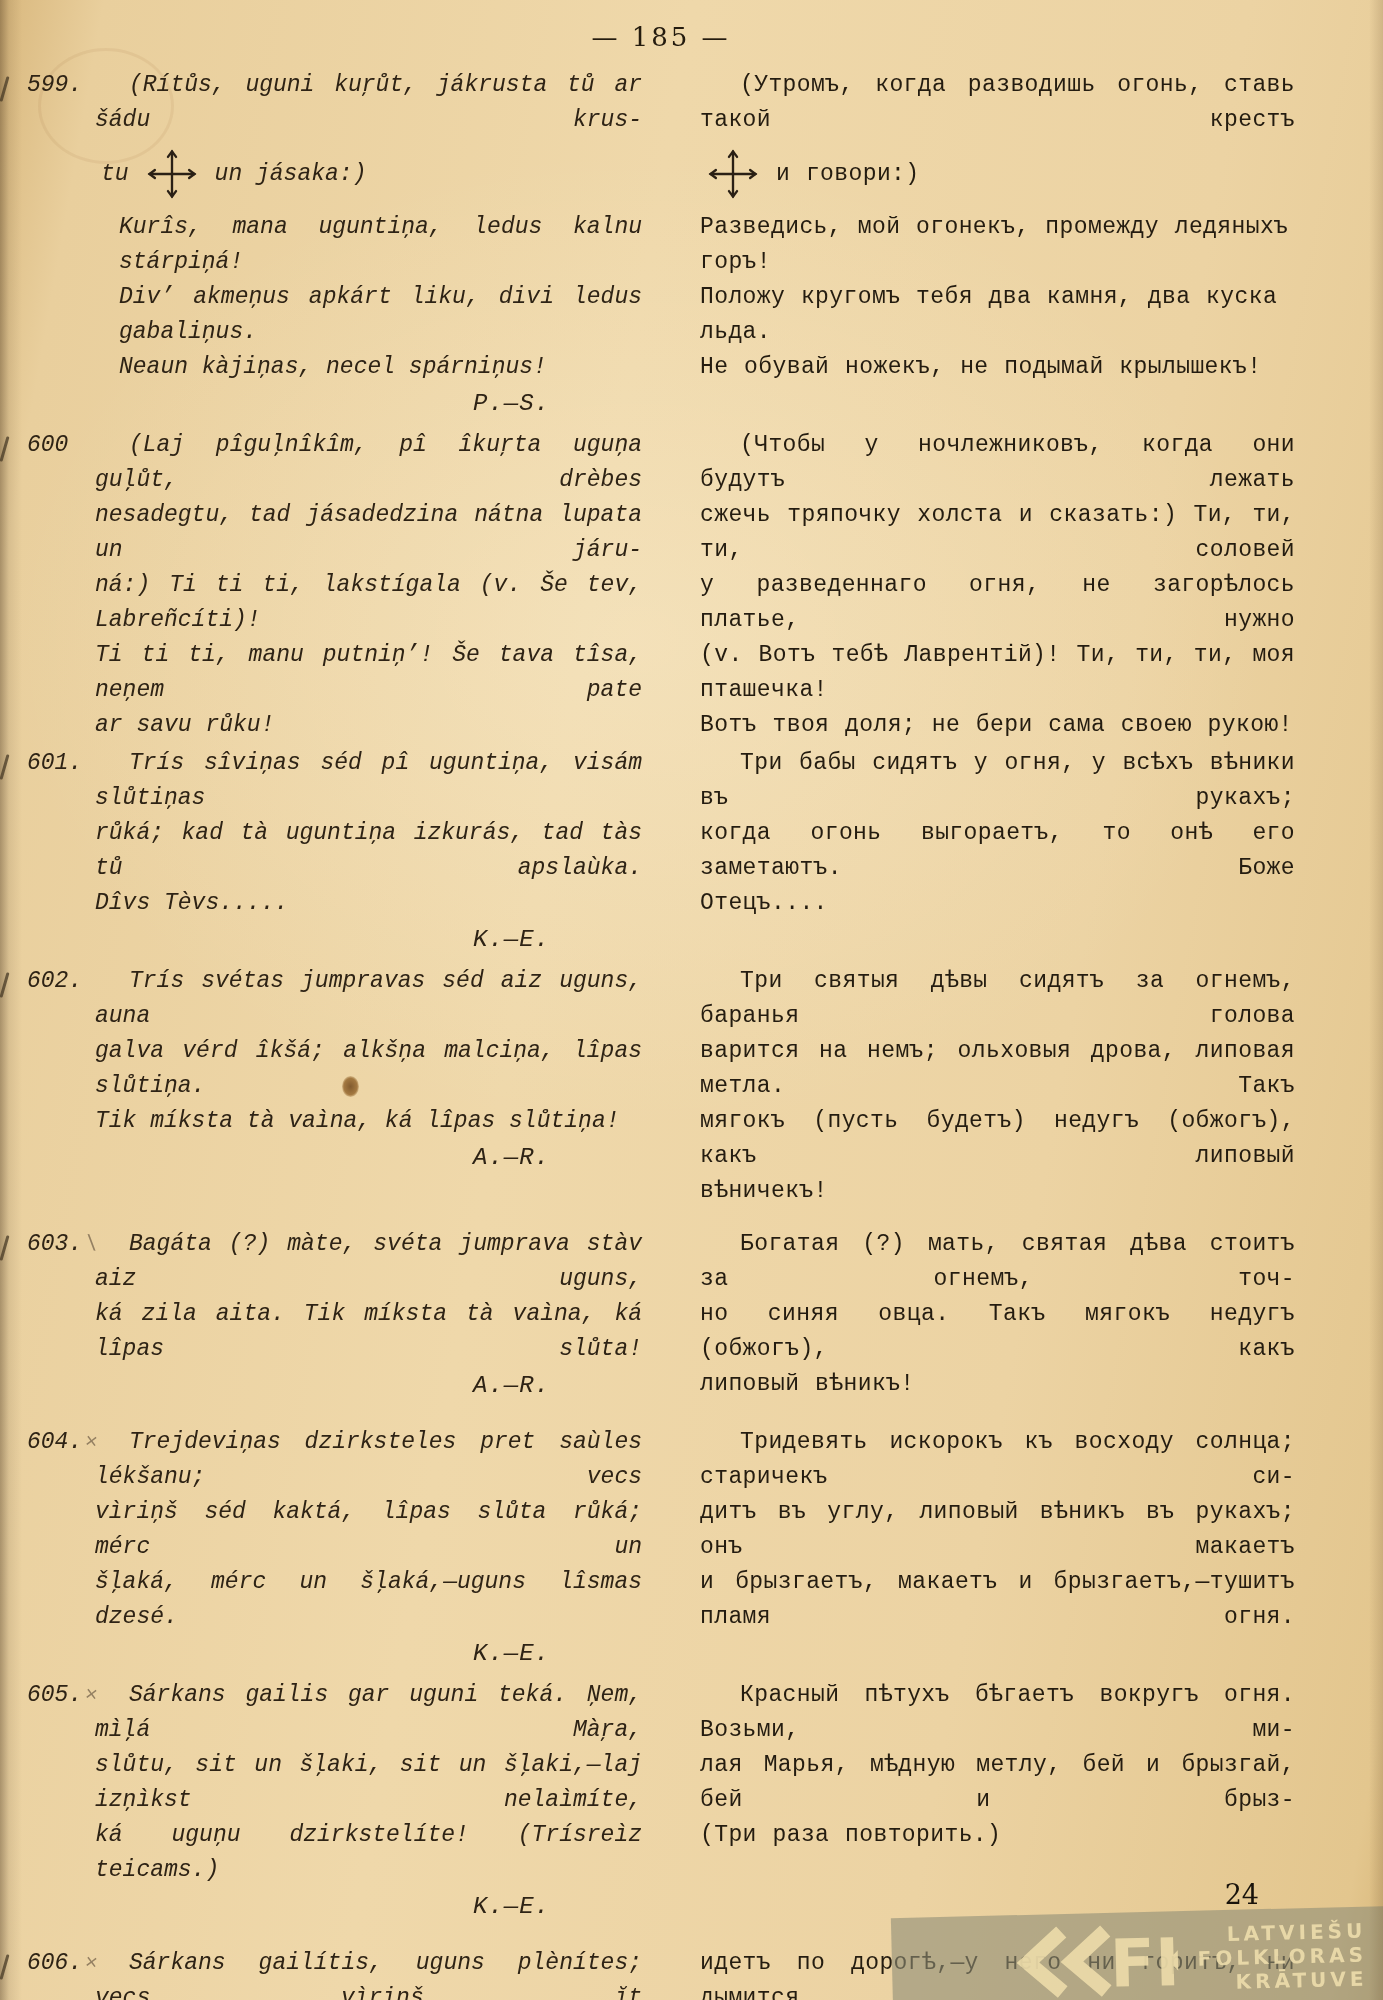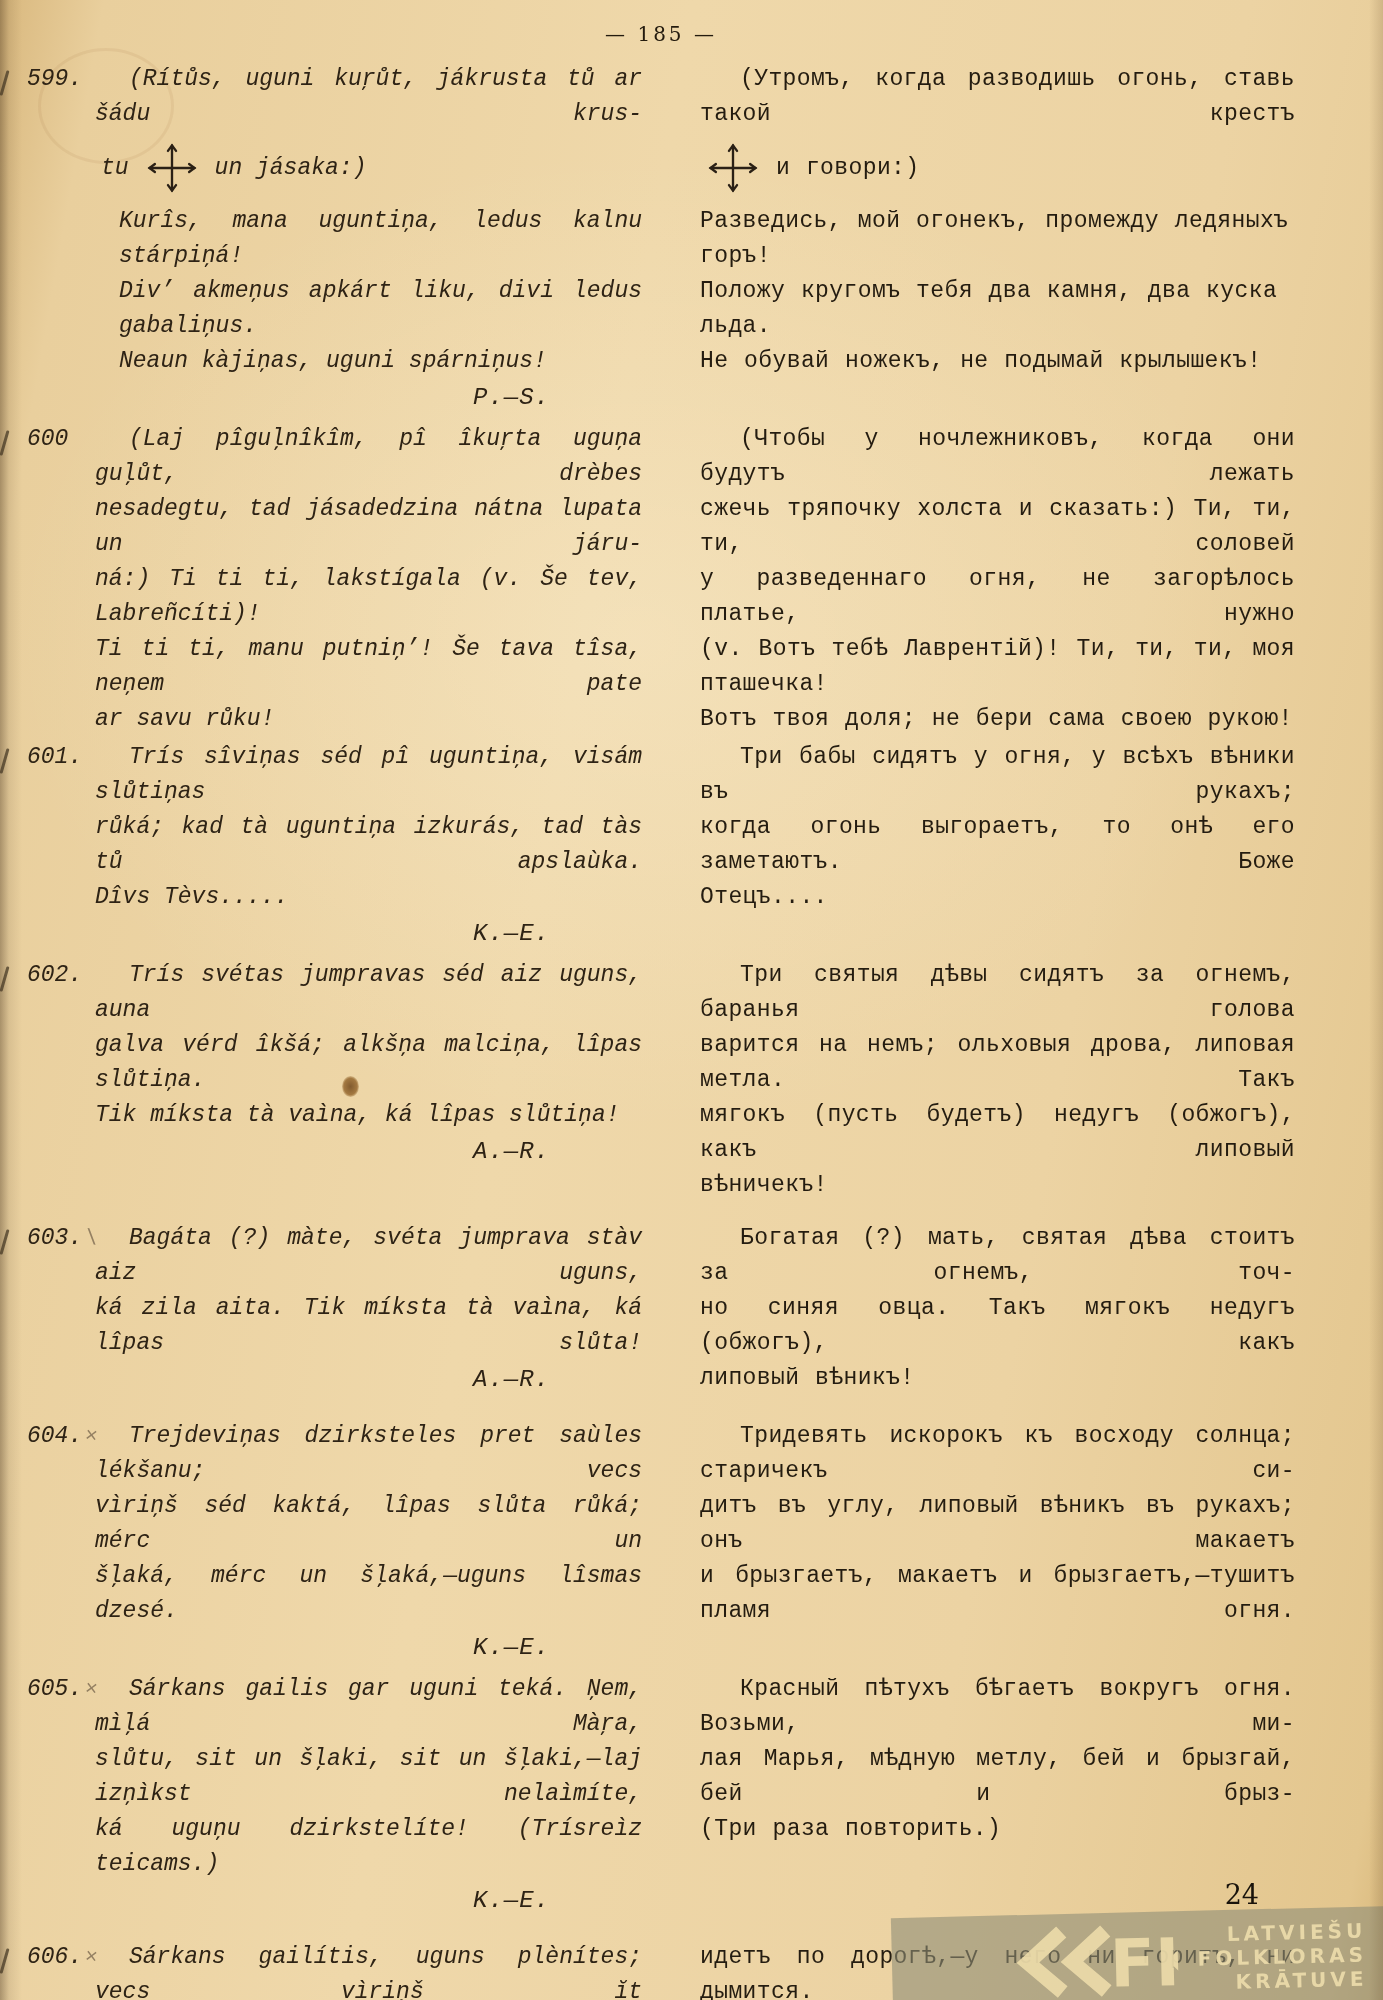--- a/index.html
+++ b/index.html
@@ -15,21 +15,21 @@
     background:linear-gradient(to right, rgba(62,42,20,0.38), rgba(62,42,20,0.10) 9px, rgba(62,42,20,0) 22px);
     pointer-events:none;
   }
   .page::after{
     content:"";position:absolute;right:0;top:0;bottom:0;width:14px;
     background:linear-gradient(to left, rgba(90,62,30,0.18), rgba(90,62,30,0) 14px);
     pointer-events:none;
   }
   .page-header{
     padding-top:22px;width:1322px;text-align:center;
-    font-size:20px;letter-spacing:3px;color:#241b0e;
+    font-size:26px;letter-spacing:3px;color:#241b0e;
   }
   .columns{margin-top:16px;padding-left:27px;}
   .entry-row{display:flex;gap:58px;margin-bottom:3px;position:relative;font-family:Liberation Mono, monospace;}
   .entry-row.gap-lg{margin-top:18px;}
   .cell{box-sizing:border-box;}
   .left-cell{
     width:615px;position:relative;padding-left:68px;
     font-style:italic;font-size:23px;line-height:35px;color:#2e2315;
   }
   .right-cell{
@@ -110,21 +110,21 @@
       <polyline points="25.5,11 30,5 34.5,11"></polyline>
       <polyline points="25.5,49 30,55 34.5,49"></polyline>
       <polyline points="11,25.5 5,30 11,34.5"></polyline>
       <polyline points="49,25.5 55,30 49,34.5"></polyline>
     </g>
   </svg>
             <div style="display: inline;">un jásaka:)</div>
           </div>
           <div class="text-line verse">Kurîs, mana uguntiņa, ledus kalnu stárpiņá!</div>
           <div class="text-line verse">Div’ akmeņus apkárt liku, divi ledus gabaliņus.</div>
-          <div class="text-line verse last">Neaun kàjiņas, uguni spárniņus!</div>
+          <div class="text-line verse last">Neaun kàjiņas, necel spárniņus!</div>
           <div class="signature">P.—S.</div>
         </div>
         <div class="cell right-cell">
           <div class="text-line first">(Утромъ, когда разводишь огонь, ставь такой крестъ</div>
           <div class="cross-line">
             <svg width="54" height="54" viewBox="0 0 60 60" aria-hidden="true">
     <g stroke="#2a2015" stroke-width="2.6" fill="none" stroke-linecap="round">
       <line x1="30" y1="5" x2="30" y2="55"></line>
       <line x1="5" y1="30" x2="55" y2="30"></line>
       <polyline points="25.5,11 30,5 34.5,11"></polyline>

